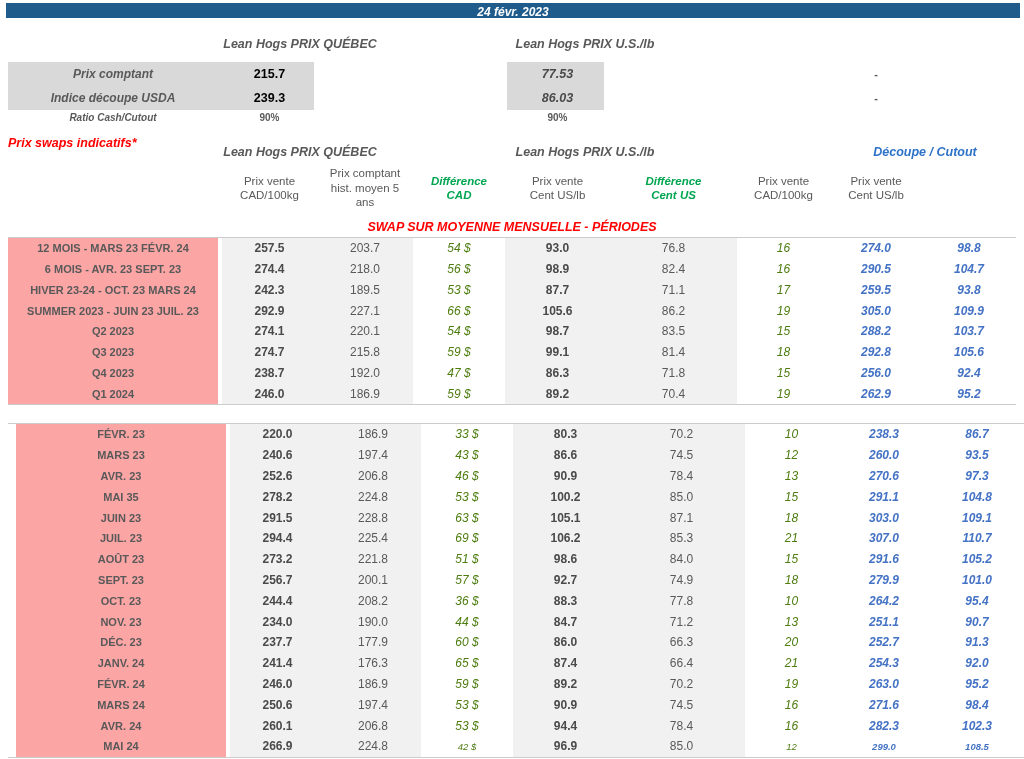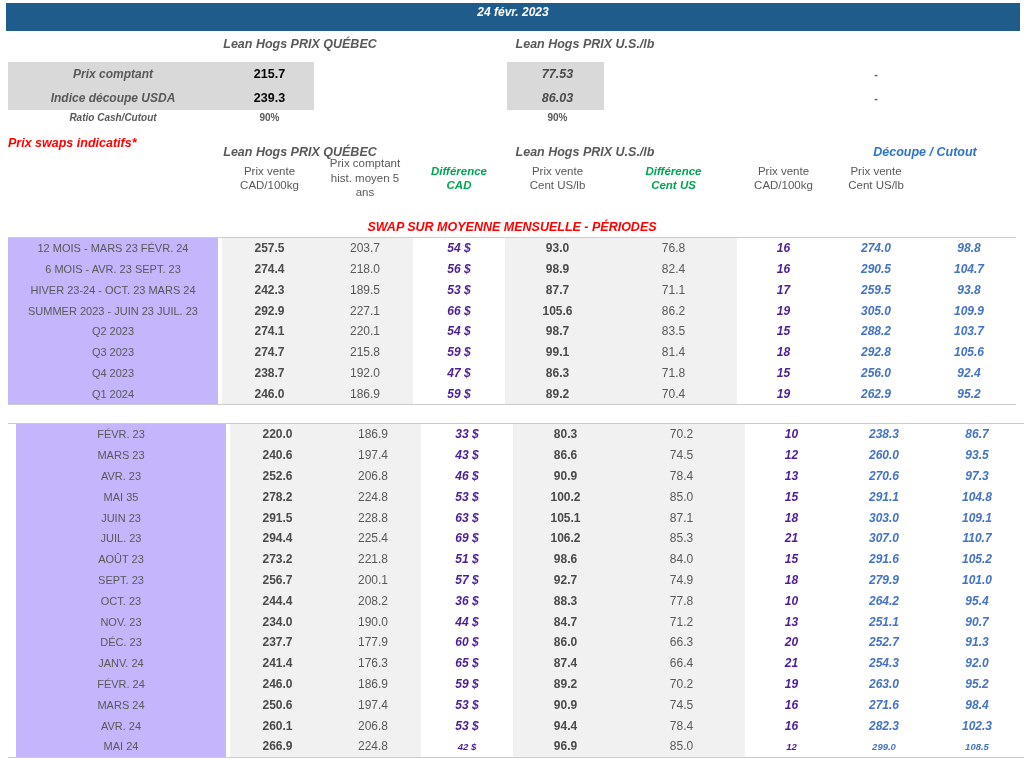--- a/index.html
+++ b/index.html
@@ -1,20 +1,20 @@
 <!DOCTYPE html>
 <html><head>
 <meta charset="utf-8">
 <style>
   html,body{margin:0;padding:0;background:#fff;}
   .page{position:relative;width:1024px;height:759px;background:#ffffff;
         font-family:"Liberation Sans",sans-serif;overflow:hidden;}
 
   
-  #title-bar{position:absolute;left:6px;top:3px;width:1014px;height:28px;
+  #title-bar{position:absolute;left:6px;top:3px;width:1014px;height:15px;
     background:#1F5C8C;color:#ffffff;text-align:center;line-height:18px;
     font-weight:bold;font-style:italic;font-size:12px;}
 
   
   .gh{position:absolute;transform:translateX(-50%);font-weight:bold;font-style:italic;
       font-size:12.5px;color:#595959;white-space:nowrap;}
   #gh-quebec-top{left:300px;top:37px;}
   #gh-us-top{left:585px;top:37px;}
   #gh-quebec-swaps{left:300px;top:145px;}
   #gh-us-swaps{left:585px;top:145px;}
@@ -31,21 +31,21 @@
   .r3{top:110px;height:15px;line-height:15px;}
   .top-row span{position:absolute;display:block;text-align:center;}
   .t-label{left:8px;width:210px;font-style:italic;font-weight:bold;font-size:12px;color:#595959;}
   .t-q{left:222px;width:95px;font-weight:bold;font-size:12.5px;color:#000000;}
   .t-us{left:505px;width:105px;font-weight:bold;font-style:italic;font-size:12.5px;color:#4a4a4a;}
   .t-dash{left:830px;width:92px;font-size:11px;font-weight:bold;color:#595959;}
   .r3 .t-label{font-size:10px;}
   .r3 .t-q,.r3 .t-us{font-size:10px;font-weight:600;font-style:normal;color:#595959;}
 
   
-  #col-headers{position:absolute;left:8px;top:154px;width:1008px;height:48px;display:grid;
+  #col-headers{position:absolute;left:8px;top:164px;width:1008px;height:48px;display:grid;
     grid-template-columns:210px 4px 95px 96px 92px 105px 127px 93px 92px 94px;}
   .hcell{display:flex;align-items:center;justify-content:center;text-align:center;
     font-size:11.5px;color:#595959;white-space:pre-line;line-height:1.25;}
   .hcell.h3,.hcell.h6{color:#00A550;font-style:italic;font-weight:600;}
 
   
   .section-header{position:absolute;left:8px;width:1008px;text-align:center;color:#FF0000;
     font-weight:bold;font-style:italic;font-size:12.5px;}
   #sec1{top:220px;}
   #sec2{top:405px;}
@@ -53,26 +53,26 @@
   
   .table{position:absolute;left:8px;width:1008px;display:grid;
     grid-template-columns:210px 4px 95px 96px 92px 105px 127px 93px 92px 94px;
     border-top:1px solid #CCCCCC;border-bottom:1px solid #CCCCCC;}
   #periods-table{top:237px;}
   #monthly-table{top:423px;padding-left:8px;}
   .trow{display:contents;}
   .cell{display:flex;align-items:center;justify-content:center;font-size:12px;color:#4a4a4a;}
   #periods-table .cell{height:20.75px;}
   #monthly-table .cell{height:20.81px;}
-  .c-label{background:#c4b5fd;font-weight:normal;font-size:11px;color:#595959;}
+  .c-label{background:#fca5a5;font-weight:bold;font-size:11px;color:#595959;}
   .c-gap{background:transparent;}
   .c1,.c2,.c4,.c5{background:#F1F1F1;}
   .c1,.c4{font-weight:bold;}
   .c2,.c5{font-weight:normal;color:#595959;}
-  .c3,.c6{color:#4c1d95;font-weight:bold;font-style:italic;}
+  .c3,.c6{color:#4d7c0f;font-weight:normal;font-style:italic;}
   .c7,.c8{color:#4472C4;font-weight:bold;font-style:italic;}
   .cell.sm{font-size:9.5px;}
 </style>
 </head>
 <body>
 
 <div class="page">
 
   <div id="title-bar">
     <span>24 févr. 2023</span>

